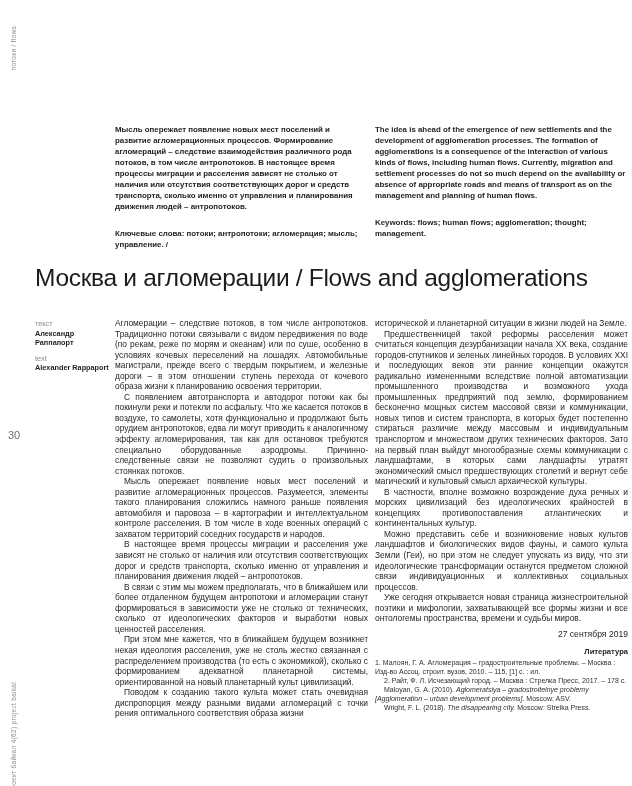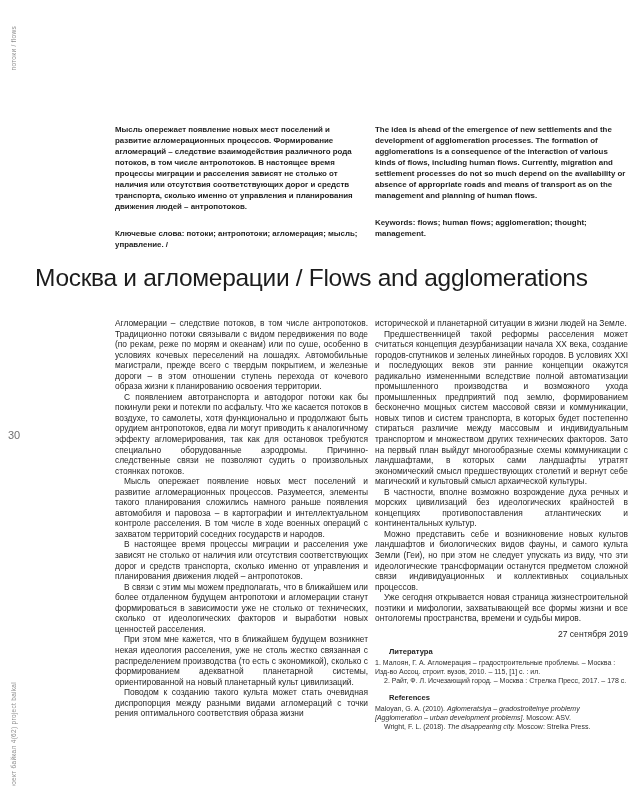--- a/index.html
+++ b/index.html
@@ -30,21 +30,21 @@
   .byline .lbl { color:#8c8c8c; margin:0; }
   .byline .name { font-weight:bold; color:#1f1f1f; margin:0 0 6px 0; }
 
   .columns { position:absolute; left:115px; top:318px; width:513px; display:flex; gap:7px; }
   .col { width:253px; font-size:8.4px; line-height:10.55px; text-align:justify; color:#262626; }
   .col p { margin:0; }
   .col p + p { text-indent:9px; }
 
   .date { text-align:right; font-size:8.6px; margin-top:5px; color:#1f1f1f; }
 
-  .bib-heading { font-weight:bold; font-size:7.6px; margin-top:8px; text-align:left;margin-left:14px; }
+  .bib-heading { font-weight:bold; font-size:7.6px; margin-top:8px; text-align:right; }
   .bib-item { font-size:7px; line-height:9px; margin-top:3.5px; text-align:left; color:#2e2e2e; text-indent:0; }
   .bib-item i { font-style:italic; }
 </style>
 </head>
 <body>
 
 <div class="page">
 
   <div class="vtext side-top">потоки / flows</div>
   <div class="pagenum">30</div>
@@ -56,20 +56,26 @@
       <p class="kw">Ключевые слова: потоки; антропотоки; агломерация; мысль; управление. /</p>
     </div>
     <div class="abstract">
       <p>The idea is ahead of the emergence of new settlements and the development of agglomeration processes. The formation of agglomerations is a consequence of the interaction of various kinds of flows, including human flows. Currently, migration and settlement processes do not so much depend on the availability or absence of appropriate roads and means of transport as on the management and planning of human flows.</p>
       <p class="kw">Keywords: flows; human flows; agglomeration; thought; management.</p>
     </div>
   </div>
 
   <h1 class="title">Москва и агломерации / Flows and agglomerations</h1>
 
+  <div class="byline">
+    <p class="lbl">текст</p>
+    <p class="name">Александр Раппапорт</p>
+    <p class="lbl">text</p>
+    <p class="name">Alexander Rappaport</p>
+  </div>
 
   <div class="columns">
     <div class="col">
       <p>Агломерации – следствие потоков, в том числе антропотоков. Традиционно потоки связывали с видом передвижения по воде (по рекам, реже по морям и океанам) или по суше, особенно в условиях кочевых переселений на лошадях. Автомобильные магистрали, прежде всего с твердым покрытием, и железные дороги – в этом отношении ступень перехода от кочевого образа жизни к планированию освоения территории.</p>
       <p>С появлением автотранспорта и автодорог потоки как бы покинули реки и потекли по асфальту. Что же касается потоков в воздухе, то самолеты, хотя функционально и продолжают быть орудием антропотоков, едва ли могут приводить к аналогичному эффекту агломерирования, так как для остановок требуются специально оборудованные аэродромы. Причинно-следственные связи не позволяют судить о произвольных стоянках потоков.</p>
       <p>Мысль опережает появление новых мест поселений и развитие агломерационных процессов. Разумеется, элементы такого планирования сложились намного раньше появления автомобиля и паровоза – в картографии и интеллектуальном контроле расселения. В том числе в ходе военных операций с захватом территорий соседних государств и народов.</p>
       <p>В настоящее время процессы миграции и расселения уже зависят не столько от наличия или отсутствия соответствующих дорог и средств транспорта, сколько именно от управления и планирования движения людей – антропотоков.</p>
       <p>В связи с этим мы можем предполагать, что в ближайшем или более отдаленном будущем антропотоки и агломерации станут формироваться в зависимости уже не столько от технических, сколько от идеологических факторов и выработки новых ценностей расселения.</p>
       <p>При этом мне кажется, что в ближайшем будущем возникнет некая идеология расселения, уже не столь жестко связанная с распределением производства (то есть с экономикой), сколько с формированием адекватной планетарной системы, ориентированной на новый планетарный культ цивилизаций.</p>
       <p>Поводом к созданию такого культа может стать очевидная диспропорция между разными видами агломераций с точки рения оптимального соответствия образа жизни</p>
@@ -80,19 +86,18 @@
       <p>В частности, вполне возможно возрождение духа речных и морских цивилизаций без идеологических крайностей в концепциях противопоставления атлантических и континентальных культур.</p>
       <p>Можно представить себе и возникновение новых культов ландшафтов и биологических видов фауны, и самого культа Земли (Геи), но при этом не следует упускать из виду, что эти идеологические трансформации останутся предметом сложной связи индивидуационных и коллективных социальных процессов.</p>
       <p>Уже сегодня открывается новая страница жизнестроительной поэтики и мифологии, захватывающей все формы жизни и все онтологемы пространства, времени и судьбы миров.</p>
 
       <div class="date">27 сентября 2019</div>
 
       <div class="bib-heading">Литература</div>
       <p class="bib-item">1. Малоян, Г. А. Агломерация – градостроительные проблемы. – Москва : Изд-во Ассоц. строит. вузов, 2010. – 115, [1] с. : ил.</p>
       <p class="bib-item">2. Райт, Ф. Л. Исчезающий город. – Москва : Стрелка Пресс, 2017. – 178 с.</p>
 
-      <div class="bib-heading">References</div>
       <p class="bib-item"><span>Maloyan, G. A. (2010). </span><i>Aglomeratsiya – gradostroitelnye problemy [Agglomeration – urban development problems]</i><span>. Moscow: ASV.</span></p>
       <p class="bib-item"><span>Wright, F. L. (2018). </span><i>The disappearing city.</i><span> Moscow: Strelka Press.</span></p>
     </div>
   </div>
 
 </div>
 
 </body></html>

